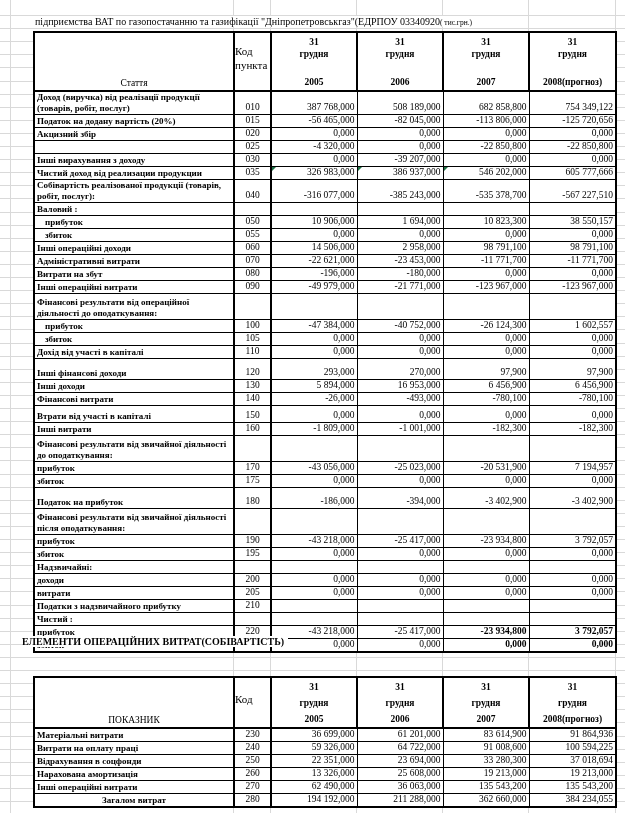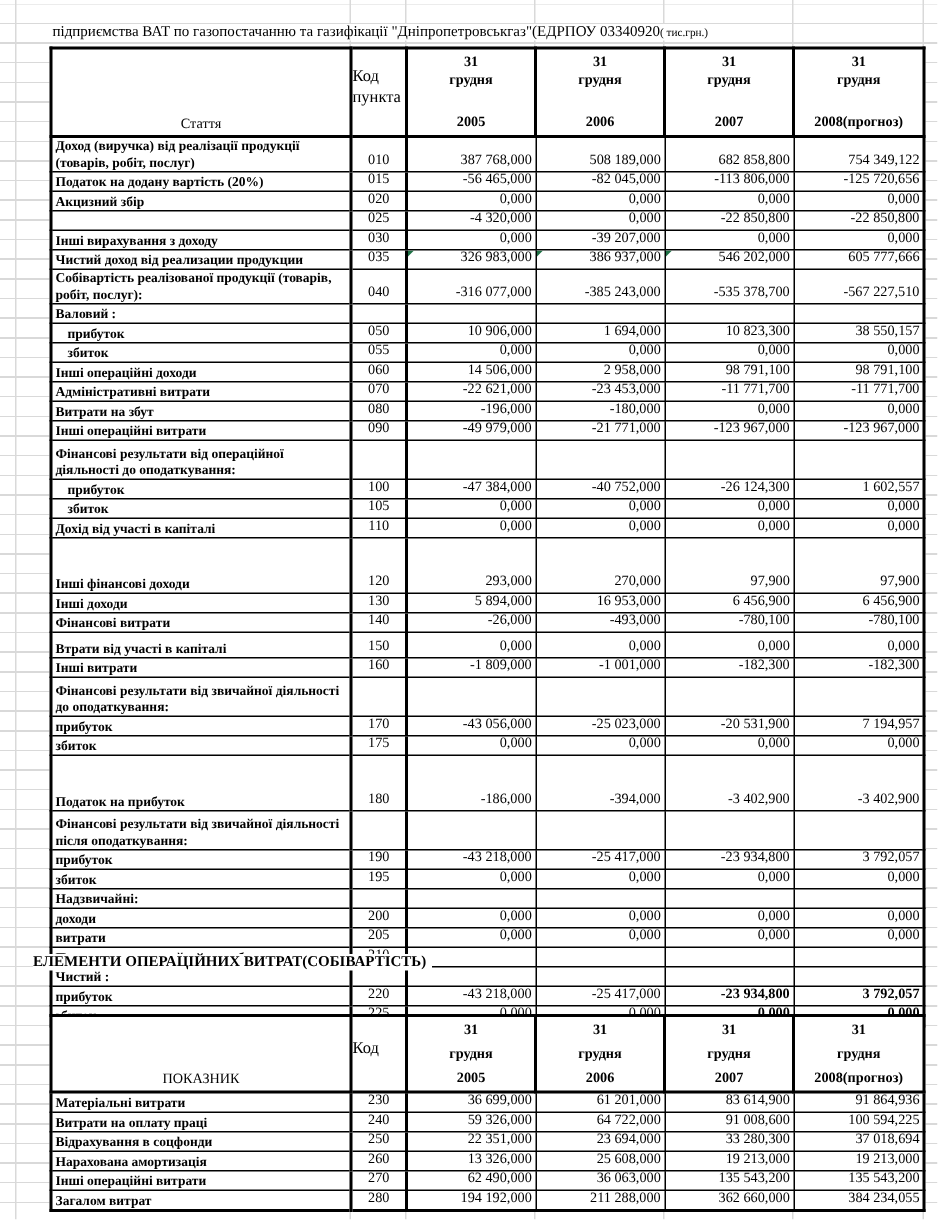--- a/index.html
+++ b/index.html
@@ -31,31 +31,31 @@
   .pbox{display:flex;flex-direction:column;align-items:center;font-weight:bold;font-size:9.5px;line-height:11px;padding:3px 0 2px;}
   #t1 .pbox{height:52px;}
   #t2 .pbox{height:44px;justify-content:space-between;}
   .pbox .flexsp{flex:1;}
   .pbox div{padding-top:1px;}
 
   td{vertical-align:bottom;font-size:9.5px;line-height:11px;padding:0 2px 1px 2px;}
   td.label{font-size:9px;line-height:10.5px;text-align:left;border-right-width:2px;font-weight:bold;}
   td.label.b{font-weight:bold;}
   td.label.ind{padding-left:10px;}
-  td.label.ctr{text-align:left;}
+  td.label.ctr{text-align:center;}
   td.code{text-align:center;border-left-width:2px;border-right-width:2px;}
   td.val{text-align:right;position:relative;}
   td.val.b{font-weight:bold;}
   .mark{position:absolute;top:0;left:0;width:0;height:0;
         border-top:4px solid var(--marker,#1e7145);border-right:4px solid transparent;}
 
   tr.s1{height:13px;}
   tr.s2{height:23px;}
   tr.s2b{height:26px;}
-  tr.sb23{height:37px;}
+  tr.sb23{height:21px;}
   tr.sb17{height:17px;}
   #t2 tbody tr{height:13px;}
 </style>
 </head>
 <body>
 
 <div class="grid-h"></div>
 <div class="grid-v" style="left:10px"></div>
 <div class="grid-v" style="left:233px"></div>
 <div class="grid-v" style="left:270px"></div>

